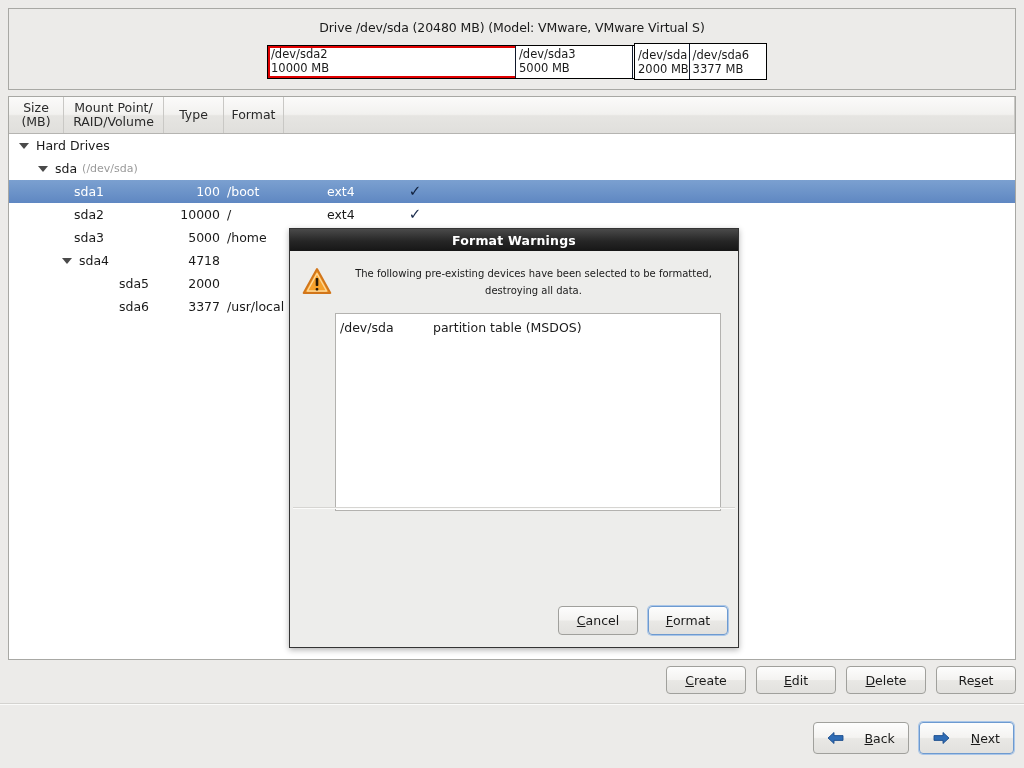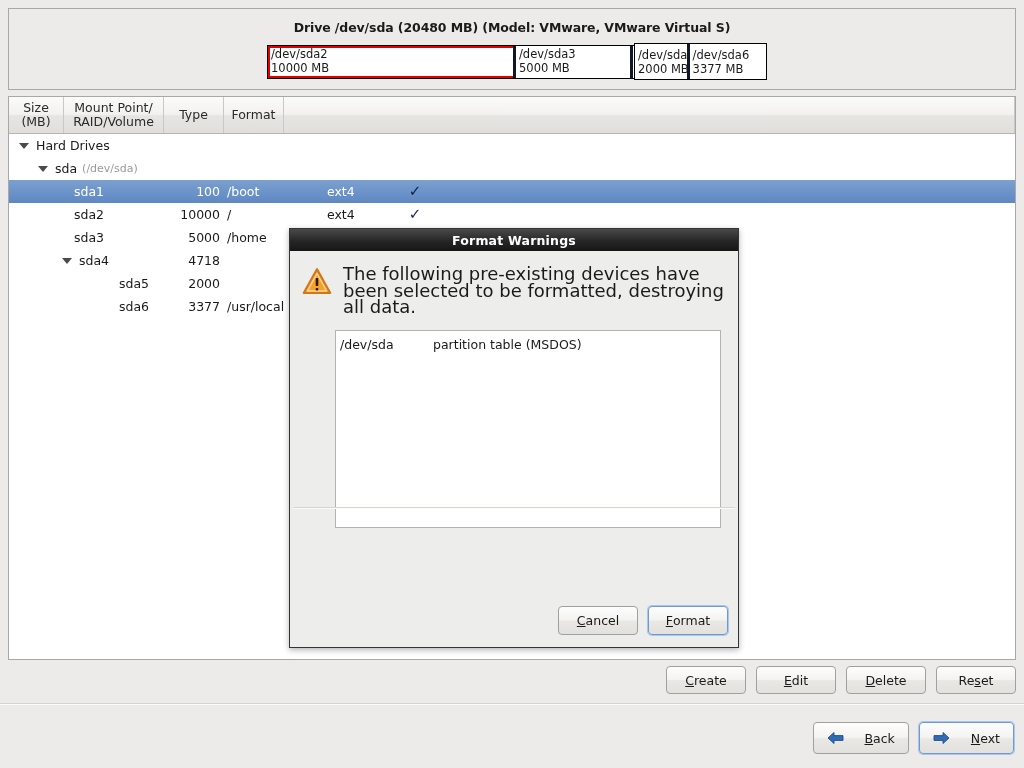--- a/index.html
+++ b/index.html
@@ -19,36 +19,36 @@
   
   #drive-panel {
     position: absolute;
     left: 8px; top: 8px;
     width: 1008px; height: 82px;
     background: #ecebe9;
     border: 1px solid #a8a8a4;
   }
   #drive-title {
     text-align: center;
-    font-weight: bold;
+    font-weight: normal;
     font-size: 12.5px;
     margin-top: 11px;
     letter-spacing: -0.1px;
   }
   #drive-bar {
     position: absolute;
     left: 258px; top: 36px;
     width: 500px; height: 34px;
     border: 1px solid #000;
     background: #fff;
     display: flex;
   }
   .part {
     position: relative;
-    border-right: 3px solid #0f172a;
+    border-right: 1px solid #0f172a;
     background: #fff;
     padding: 2px 0 0 3px;
     overflow: hidden;
     line-height: 13.5px;
     font-size: 11.5px;
     white-space: nowrap;
   }
   .part:last-child { border-right: none; }
   .part.selected {
     box-shadow: inset 2px 0 0 #e00000, inset 0 2px 0 #e00000, inset 0 -2px 0 #e00000;
@@ -227,21 +227,21 @@
     font-weight: bold;
     font-size: 12.5px;
     display: flex;
     align-items: center;
     justify-content: center;
     letter-spacing: 0.2px;
   }
   #dlg-body { padding: 14px 14px 0 12px; }
   #dlg-msgrow { display: flex; gap: 11px; }
   #warn-icon { width: 30px; height: 28px; flex: none; margin-top: 2px; }
-  #dlg-msg { font-size: 18px; line-height: 16.5px; color: #1a1a1a; padding-top: 1px; }
+  #dlg-msg { font-size: 10px; line-height: 16.5px; color: #1a1a1a; padding-top: 1px; text-align: center; }
   #dlg-list {
     margin: 14px 3px 0 33px;
     height: 198px;
     background: #ffffff;
     border: 1px solid #b3b2af;
     padding: 5px 0 0 4px;
     overflow: hidden;
   }
   .dlg-list-row { display: flex; font-size: 12.5px; line-height: 17px; }
   .dlg-list-dev { width: 93px; }

